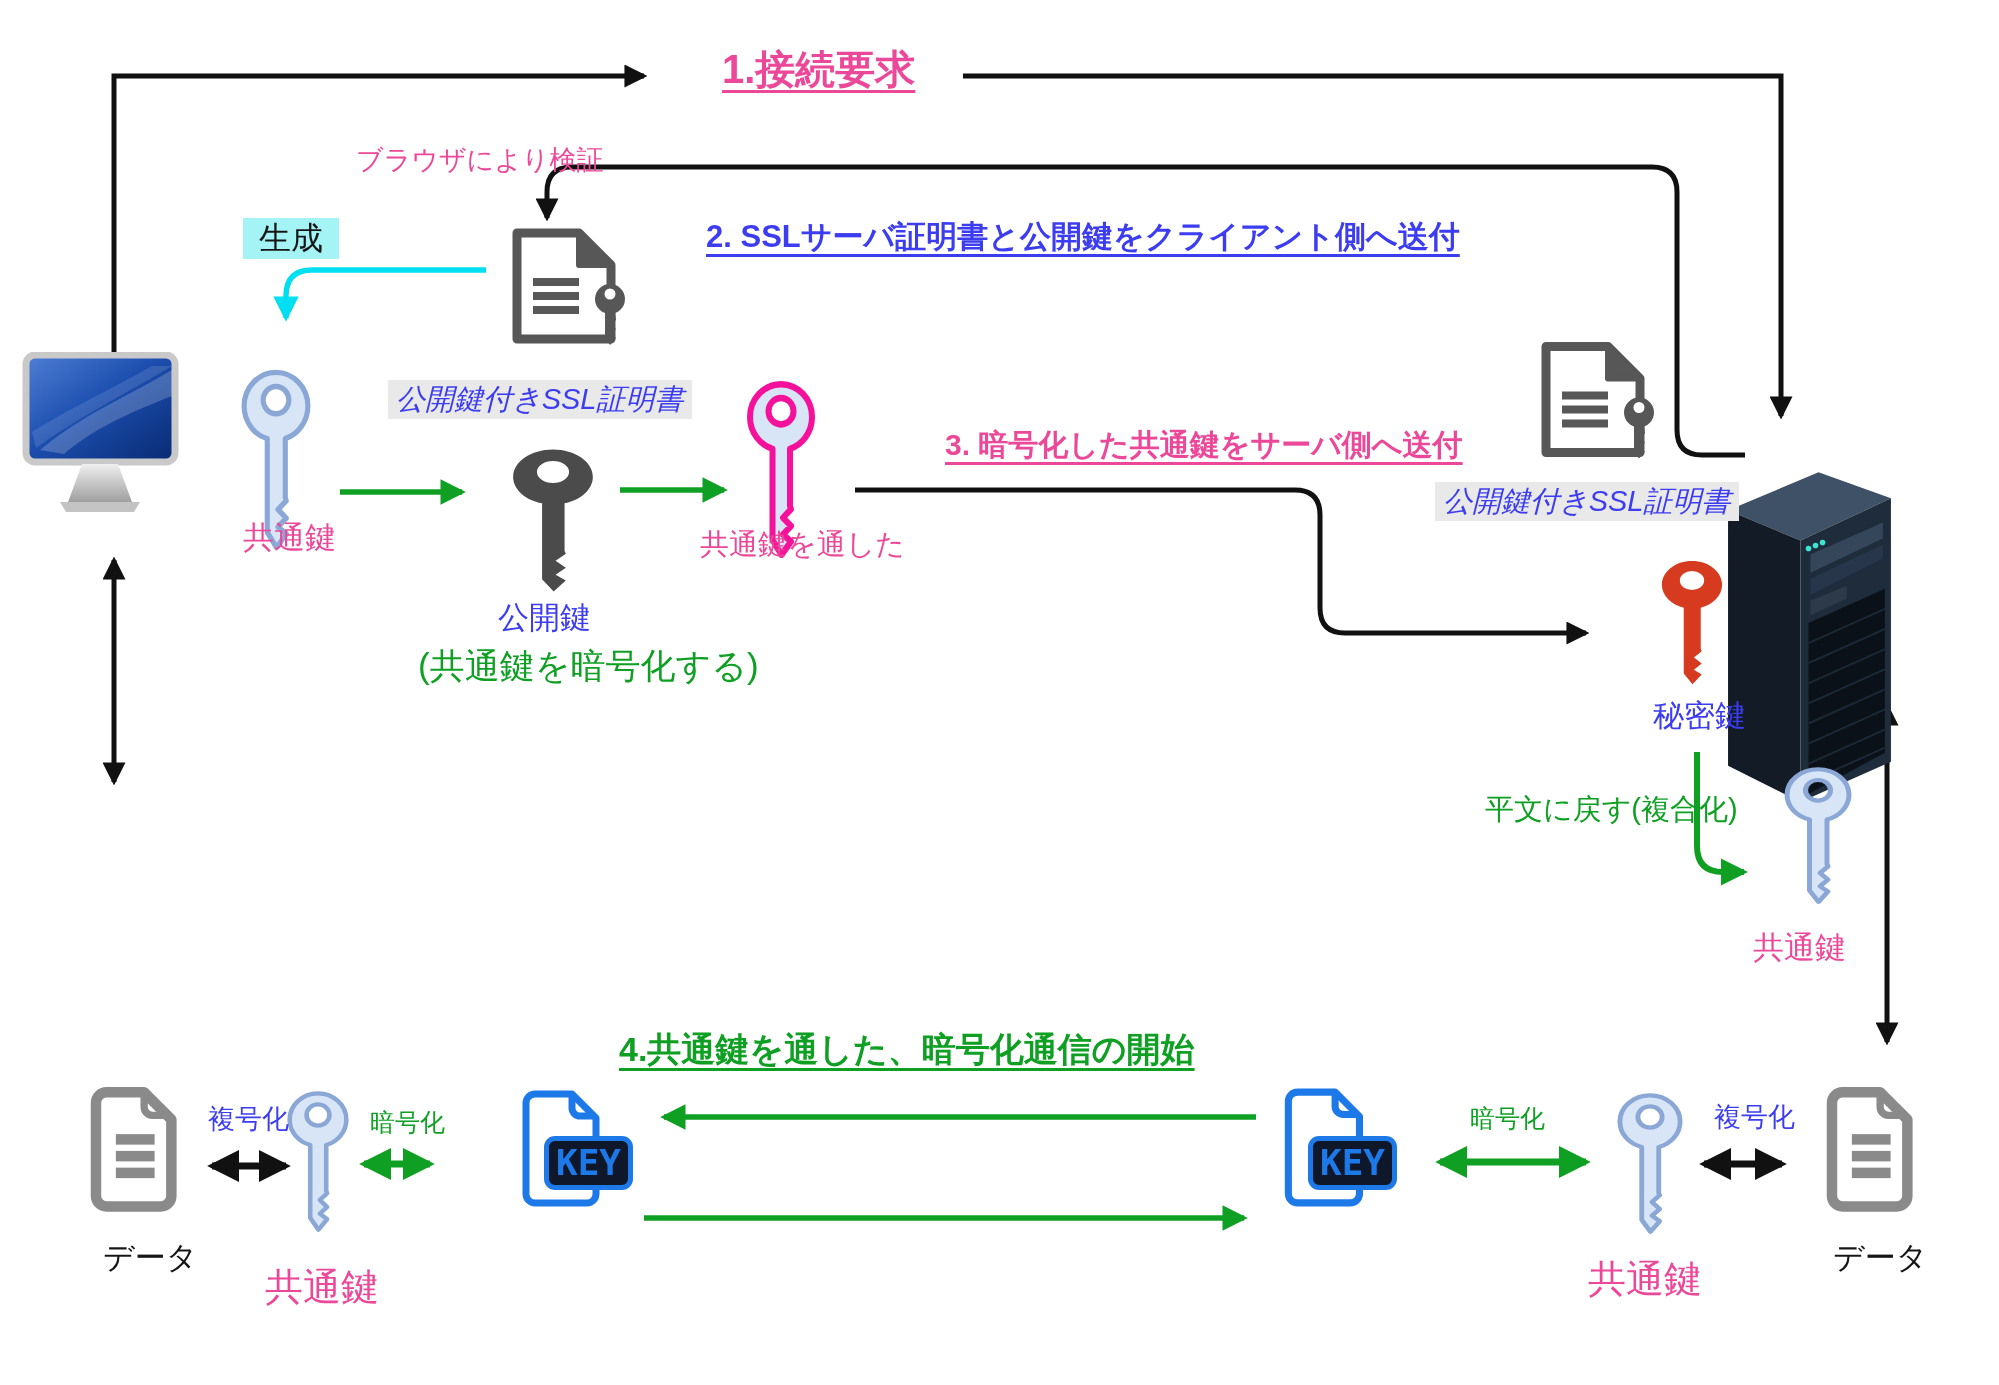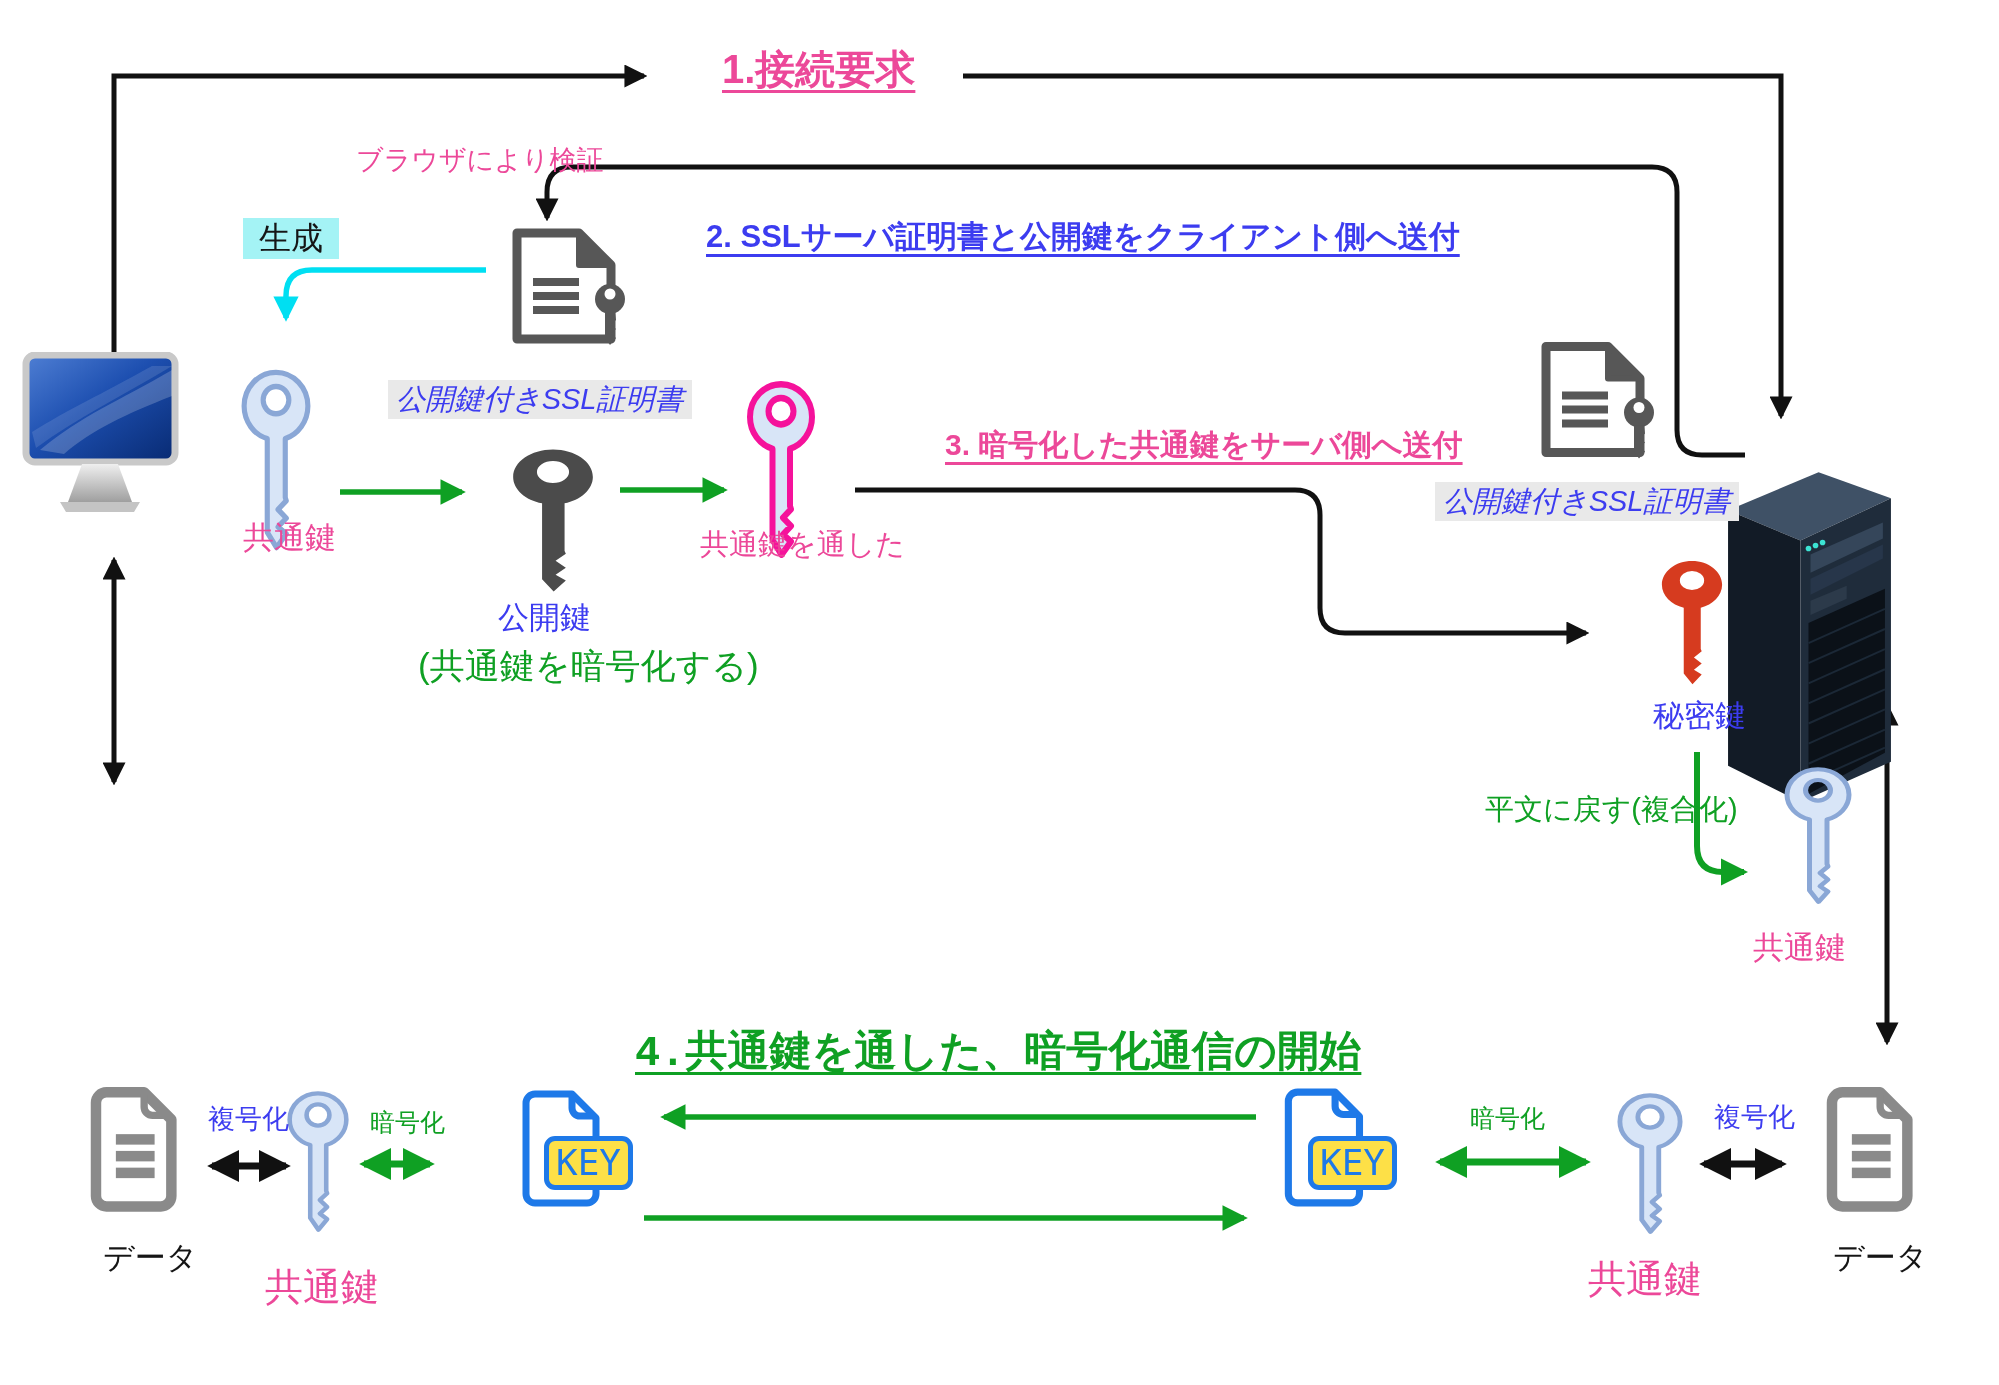--- a/index.html
+++ b/index.html
@@ -13,23 +13,23 @@
   .green{color:#0fa023;}
   .black{color:#151515;}
   .bold{font-weight:bold;}
   .under{text-decoration:underline;text-decoration-thickness:3px;text-underline-offset:7px;}
   .bg-gray{background:#e9e9e9;padding:3px 8px;font-style:italic;}
   .bg-cyan{background:#a4f3f5;padding:2px 16px;margin-top:8px;}
   .icon{position:absolute;}
   .icon svg{display:block;width:100%;height:100%;}
   #connectors{position:absolute;left:0;top:0;width:1999px;height:1385px;}
   .keybadge{
-    position:absolute;background:#fde047;border:5px solid #1e79e8;border-radius:11px;
+    position:absolute;background:#0f172a;border:5px solid #1e79e8;border-radius:11px;
     color:#1e79e8;font-family:"DejaVu Sans Mono","Liberation Mono",monospace;
-    font-weight:normal;font-size:36px;padding:2px 7px;letter-spacing:0px;line-height:1.1;
+    font-weight:bold;font-size:36px;padding:2px 7px;letter-spacing:0px;line-height:1.1;
   }
 </style>
 </head>
 <body>
 
 <div class="canvas">
 
   <svg id="connectors" viewBox="0 0 1999 1385" fill="none">
     <defs>
       <marker id="mb" viewBox="0 0 10 10" refX="8.5" refY="5" markerWidth="4.6" markerHeight="4.6" orient="auto-start-reverse" markerUnits="strokeWidth">
@@ -241,21 +241,21 @@
   <div class="lbl red bold under" style="left:945px;top:428px;font-size:30px;">3. 暗号化した共通鍵をサーバ側へ送付</div>
 
   <div class="lbl blue bg-gray" style="left:1435px;top:482px;font-size:29px;">公開鍵付きSSL証明書</div>
 
   <div class="lbl blue" style="left:1653px;top:698px;font-size:31px;">秘密鍵</div>
 
   <div class="lbl green" style="left:1485px;top:793px;font-size:29px;">平文に戻す(複合化)</div>
 
   <div class="lbl red" style="left:1753px;top:930px;font-size:31px;">共通鍵</div>
 
-  <div class="lbl green bold under" style="left:635px;top:1030px;font-size:42px;font-family:Liberation Mono, monospace;">4.共通鍵を通した、暗号化通信の開始</div>
+  <div class="lbl green bold under" style="left:619px;top:1030px;font-size:34px;">4.共通鍵を通した、暗号化通信の開始</div>
 
   <div class="lbl black" style="left:103px;top:1240px;font-size:31px;">データ</div>
 
   <div class="lbl blue" style="left:208px;top:1104px;font-size:27px;">複号化</div>
 
   <div class="lbl green" style="left:370px;top:1108px;font-size:25px;">暗号化</div>
 
   <div class="lbl red" style="left:265px;top:1266px;font-size:38px;">共通鍵</div>
 
   <div class="lbl green" style="left:1470px;top:1104px;font-size:25px;">暗号化</div>

